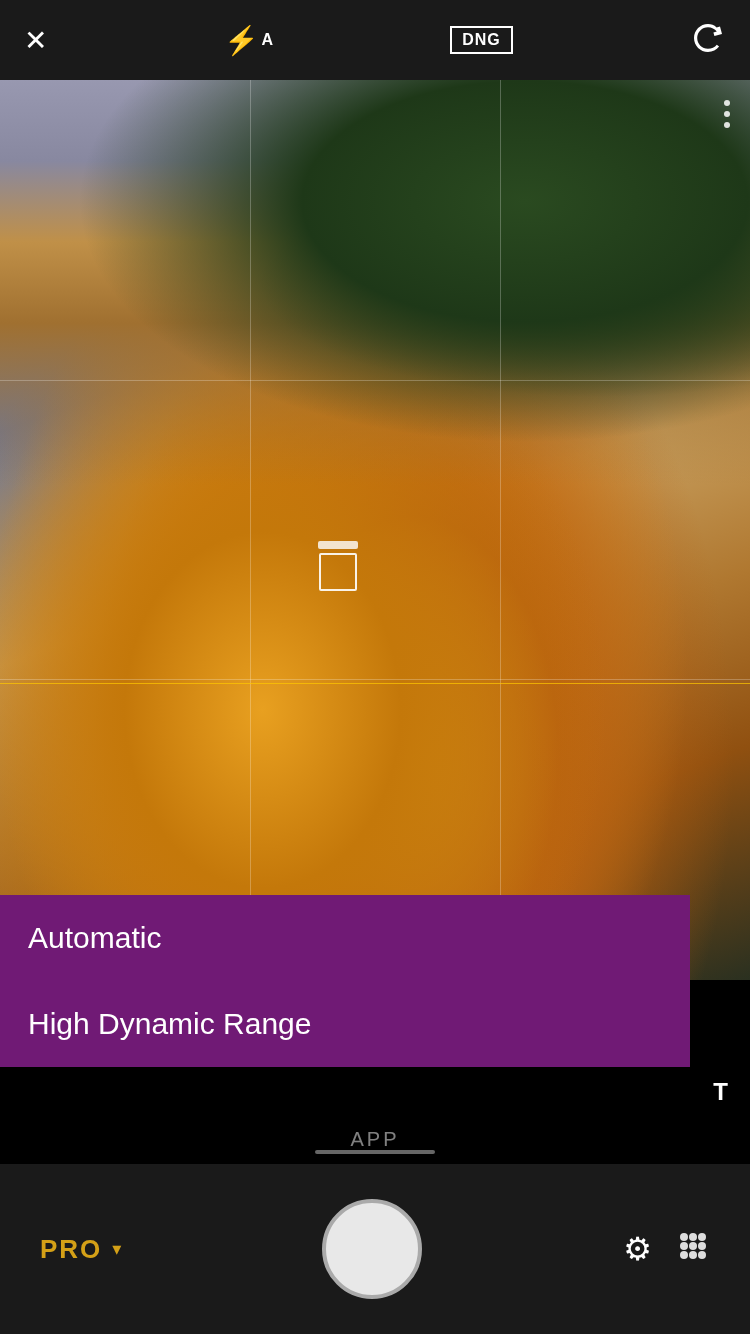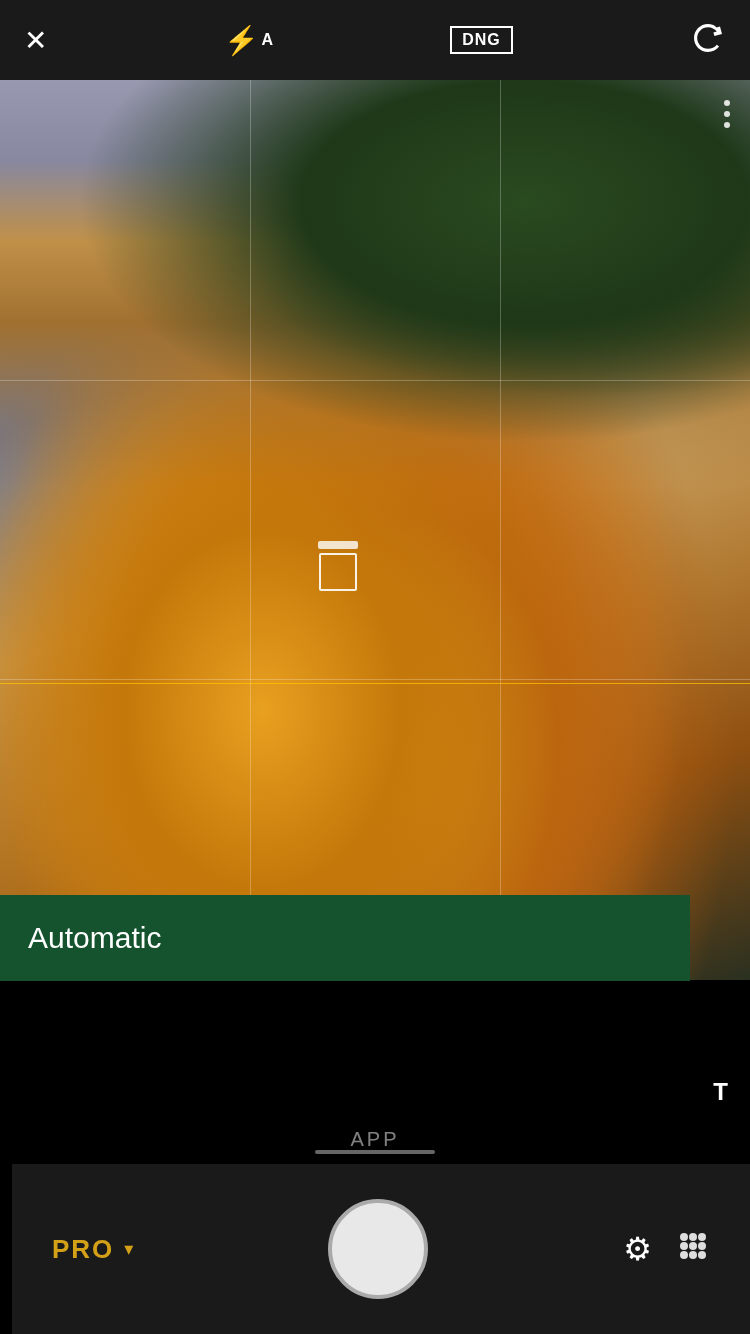--- a/index.html
+++ b/index.html
@@ -171,21 +171,21 @@
       border-radius: 50%;
       background: rgba(255,255,255,0.85);
     }
 
     
     #dropdown-menu {
       position: absolute;
       top: 895px;
       left: 0;
       width: 690px;
-      background: #14532d;
+      background: #701a75;
       z-index: 20;
     }
 
     .menu-item {
       padding: 26px 28px;
       font-size: 30px;
       color: #fff;
       cursor: pointer;
       border-bottom: none;
       position: relative;
@@ -201,21 +201,21 @@
       left: 0;
       top: 15%;
       bottom: 15%;
       width: 4px;
       background: #d4a017;
     }
 
     
     #bottom-bar {
       position: absolute;
-      bottom: 0; left: 12px; right: 0;
+      bottom: 0; left: 0; right: 0;
       height: 170px;
       background: #1a1a1a;
       display: flex;
       align-items: center;
       justify-content: space-between;
       padding: 0 40px;
     }
 
     
     #pro-btn {
@@ -332,20 +332,21 @@
     <div id="more-dots">
       <div class="dot"></div>
       <div class="dot"></div>
       <div class="dot"></div>
     </div>
   </div>
 </div>
 
 <div id="dropdown-menu">
   <div class="menu-item">Automatic</div>
+  <div class="menu-item">High Dynamic Range</div>
 </div>
 
 <div id="app-text">APP</div>
 
 <div id="drag-handle"></div>
 
 <div id="t-letter">T</div>
 
 <div id="bottom-bar">
   <div id="pro-btn">

